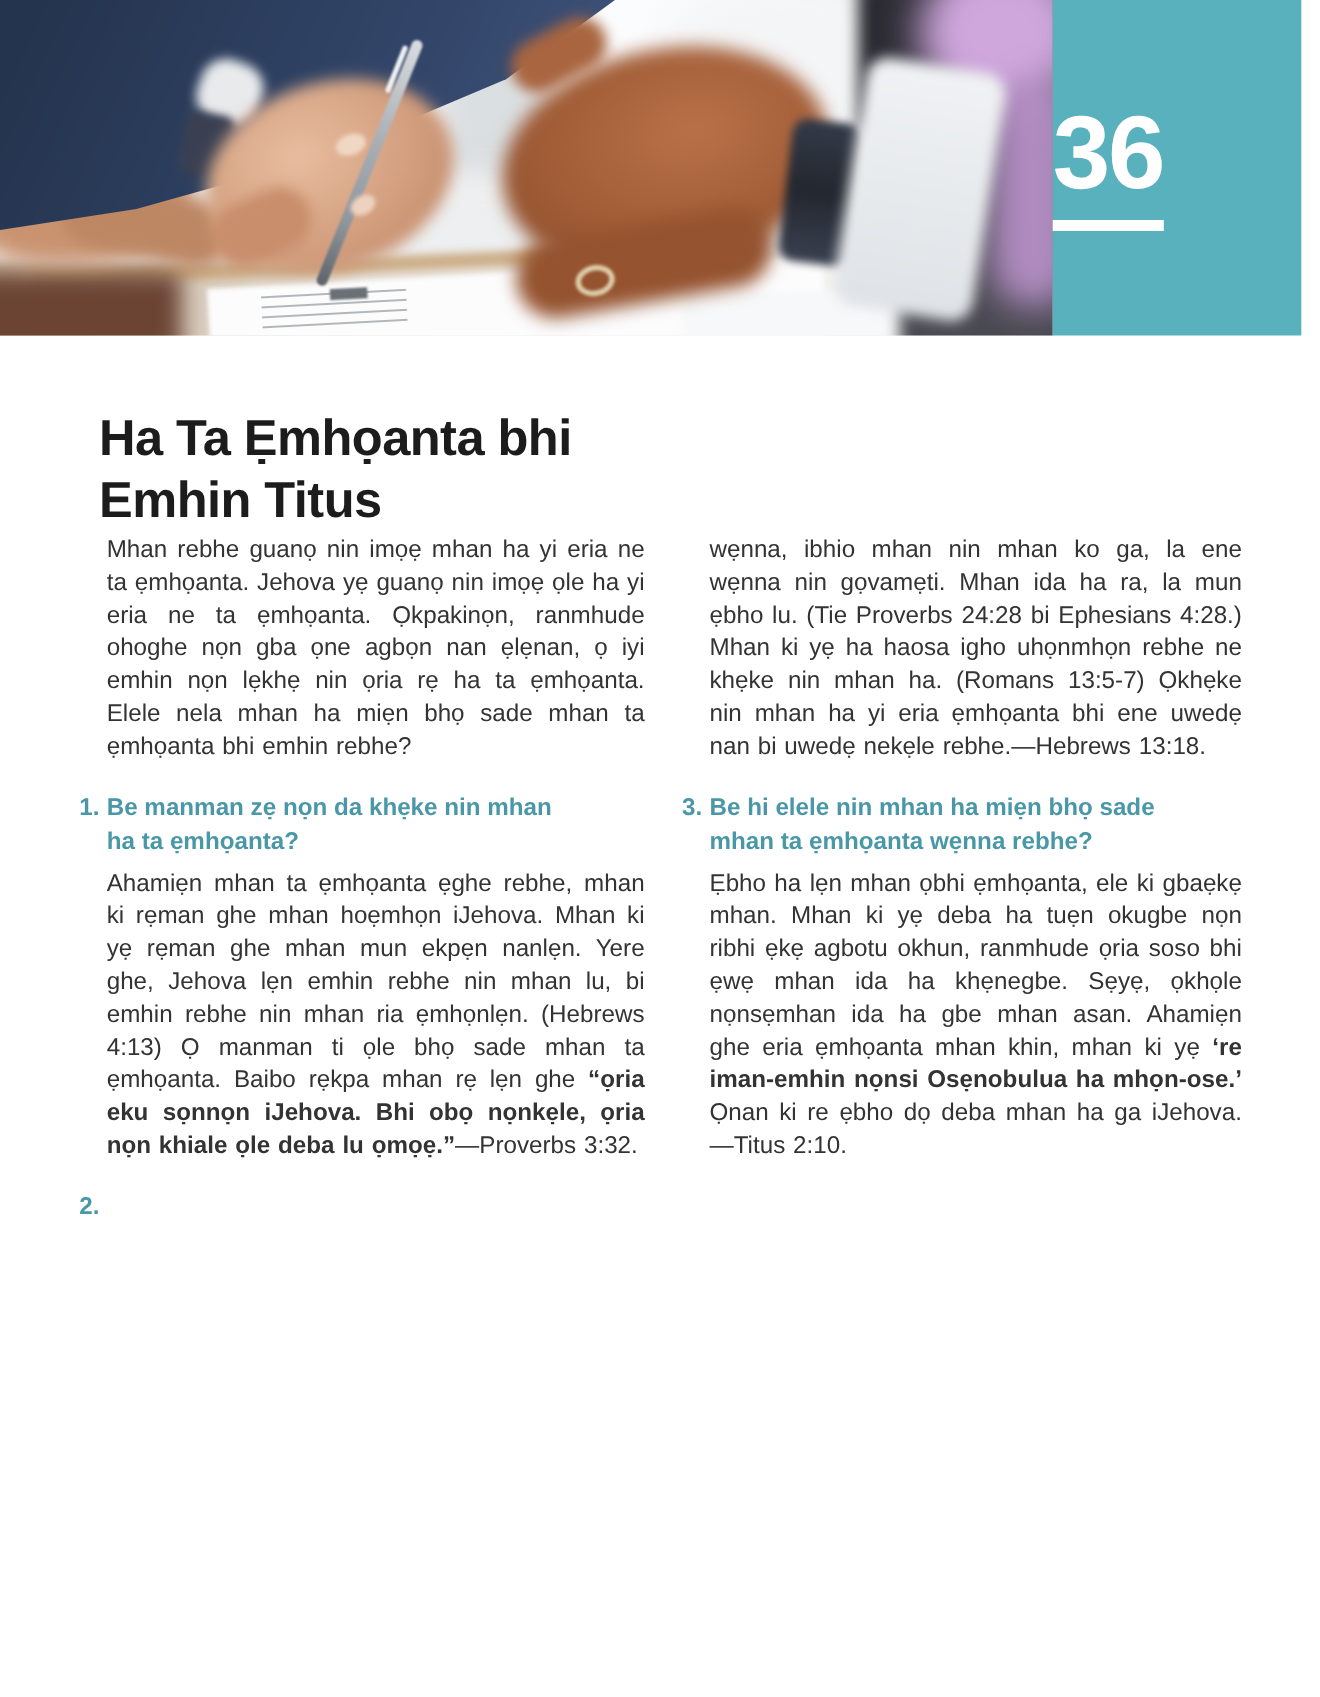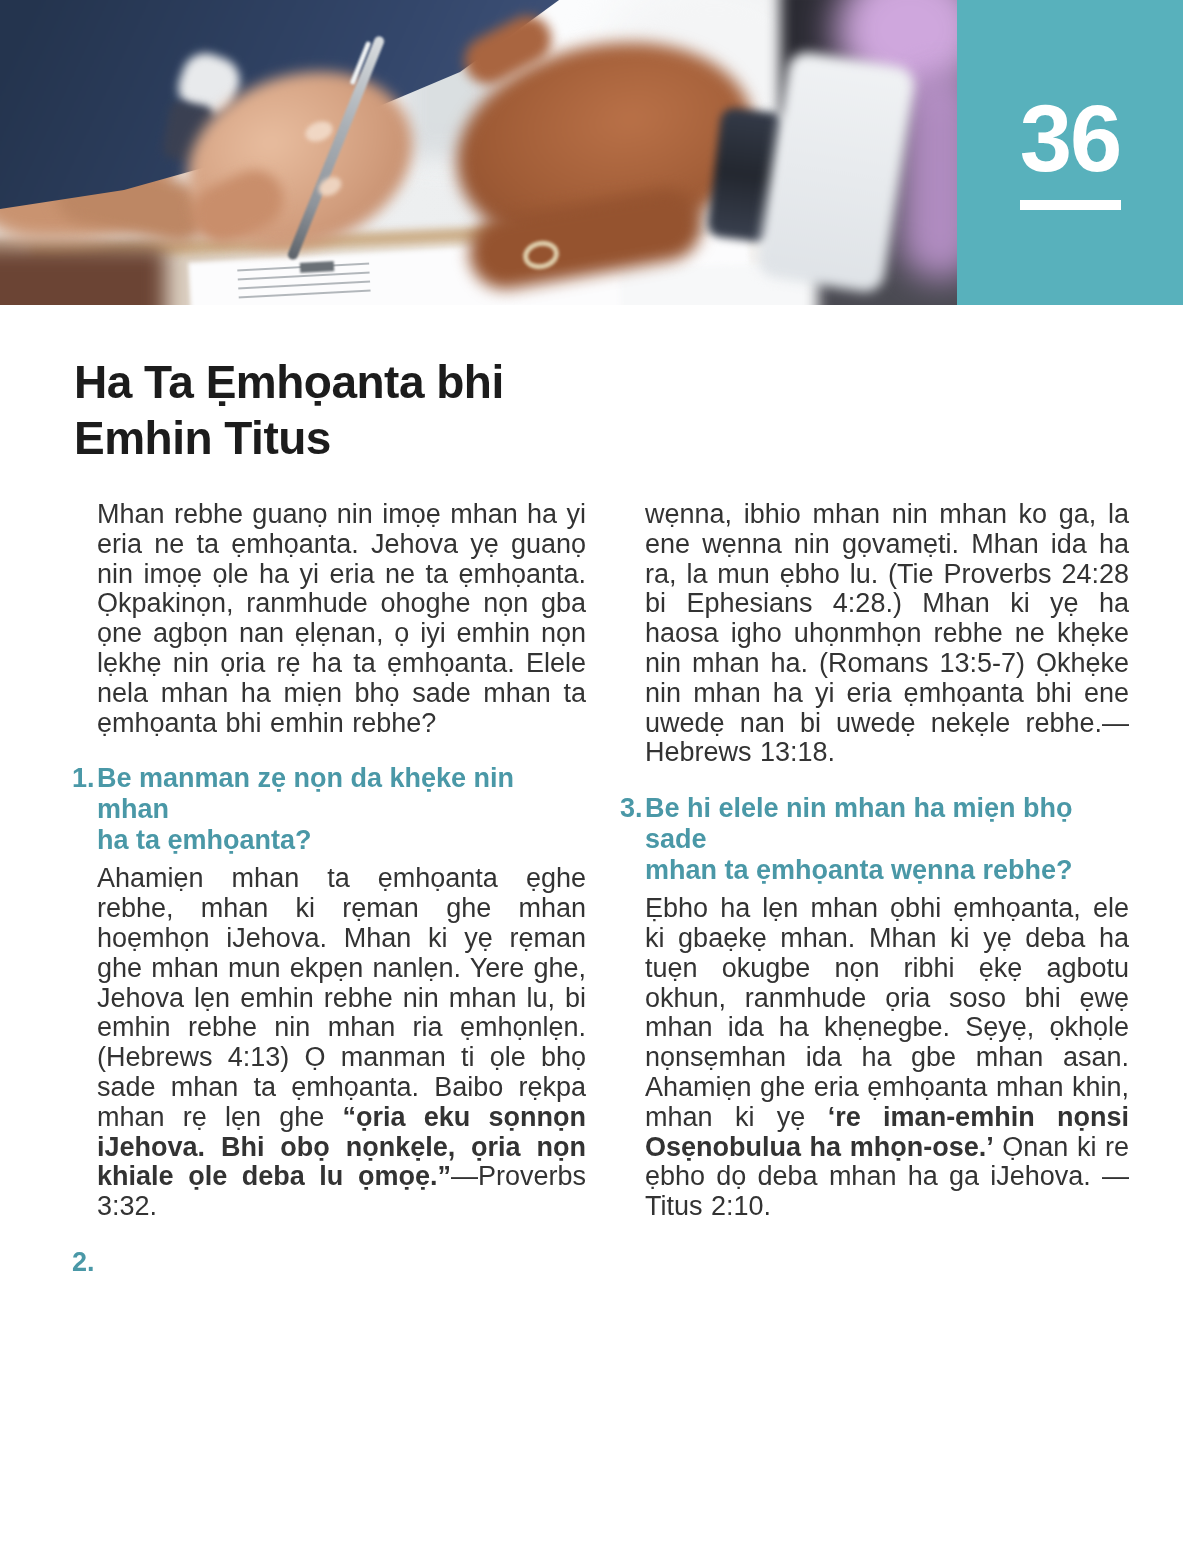--- a/index.html
+++ b/index.html
@@ -57,39 +57,39 @@
   .p-dfingers{left:468px;top:203px;width:235px;height:72px;border-radius:40px;transform:rotate(-10deg);background:#95532f;filter:blur(8px);}
   .p-ring{left:523px;top:241px;width:26px;height:18px;border-radius:50%;border:5px solid #decdaa;transform:rotate(-12deg);filter:blur(1.5px);background:transparent;}
   .p-smartwatch{left:714px;top:110px;width:66px;height:130px;border-radius:14px;transform:rotate(7deg);
     background:linear-gradient(180deg,#343b49,#23272f 50%,#3a4150);filter:blur(4px);}
   .p-cuff-right{left:772px;top:58px;width:128px;height:228px;border-radius:20px;transform:rotate(9deg);
     background:linear-gradient(180deg,#f0f2f4,#dfe3e7);filter:blur(6px);}
 
   .lesson-box{
     position:absolute;left:957px;top:0;width:226px;height:305px;
     background:#58b1bc;
-    display:flex;flex-direction:column;align-items:center;
+    display:flex;flex-direction:column;align-items:flex-start;
     padding-top:92px;box-sizing:border-box;
   }
   .lesson-num{
     color:#ffffff;font-weight:bold;font-size:94px;line-height:1;
     letter-spacing:-2px;
   }
   .lesson-rule{width:101px;height:10px;background:#ffffff;margin-top:14px;}
 
   
   .title{
-    position:absolute;left:72px;top:352px;margin:2px;
+    position:absolute;left:72px;top:352px;margin:18px;
     font-size:46px;line-height:56px;font-weight:bold;color:#1c1c1c;
     letter-spacing:-0.5px;
   }
   .title .tl{display:block;}
 
   
-  .col{position:absolute;top:500px;color:#333333;font-size:27px;line-height:29.8px;}
+  .col{position:absolute;top:484px;color:#333333;font-size:22px;line-height:29.8px;}
   .col-left{left:72px;width:514px;}
   .col-right{left:620px;width:509px;}
   .body{
     margin:0 0 0 25px;
     text-align:justify;
     word-spacing:1px;
   }
   .qhead{
     display:flex;
     color:#4a98a7;font-weight:bold;line-height:31px;

